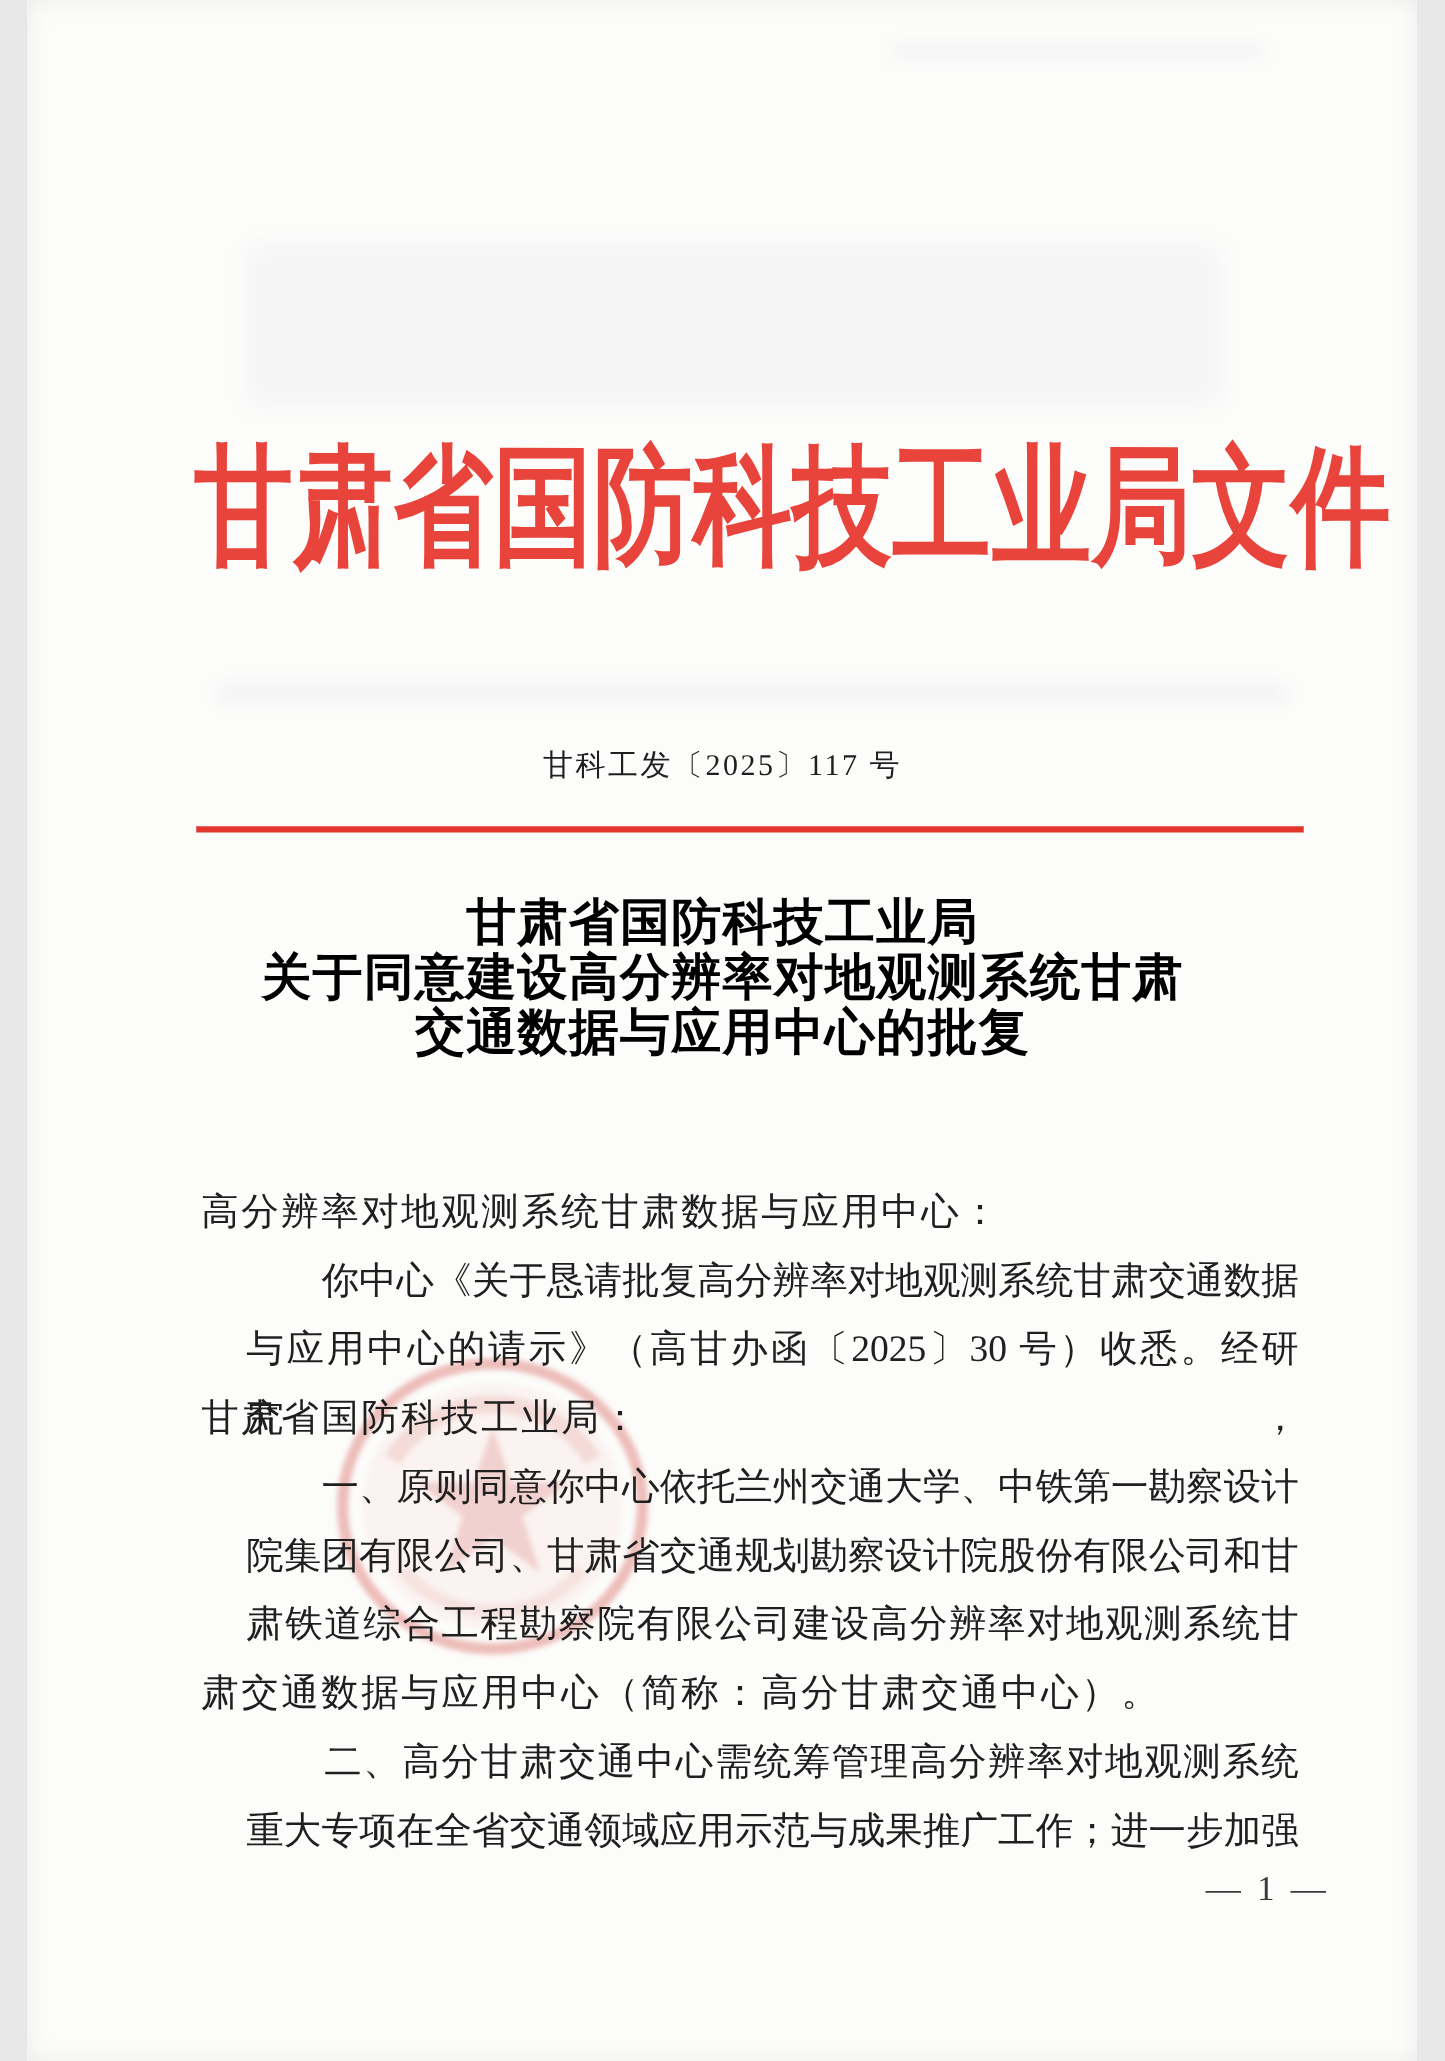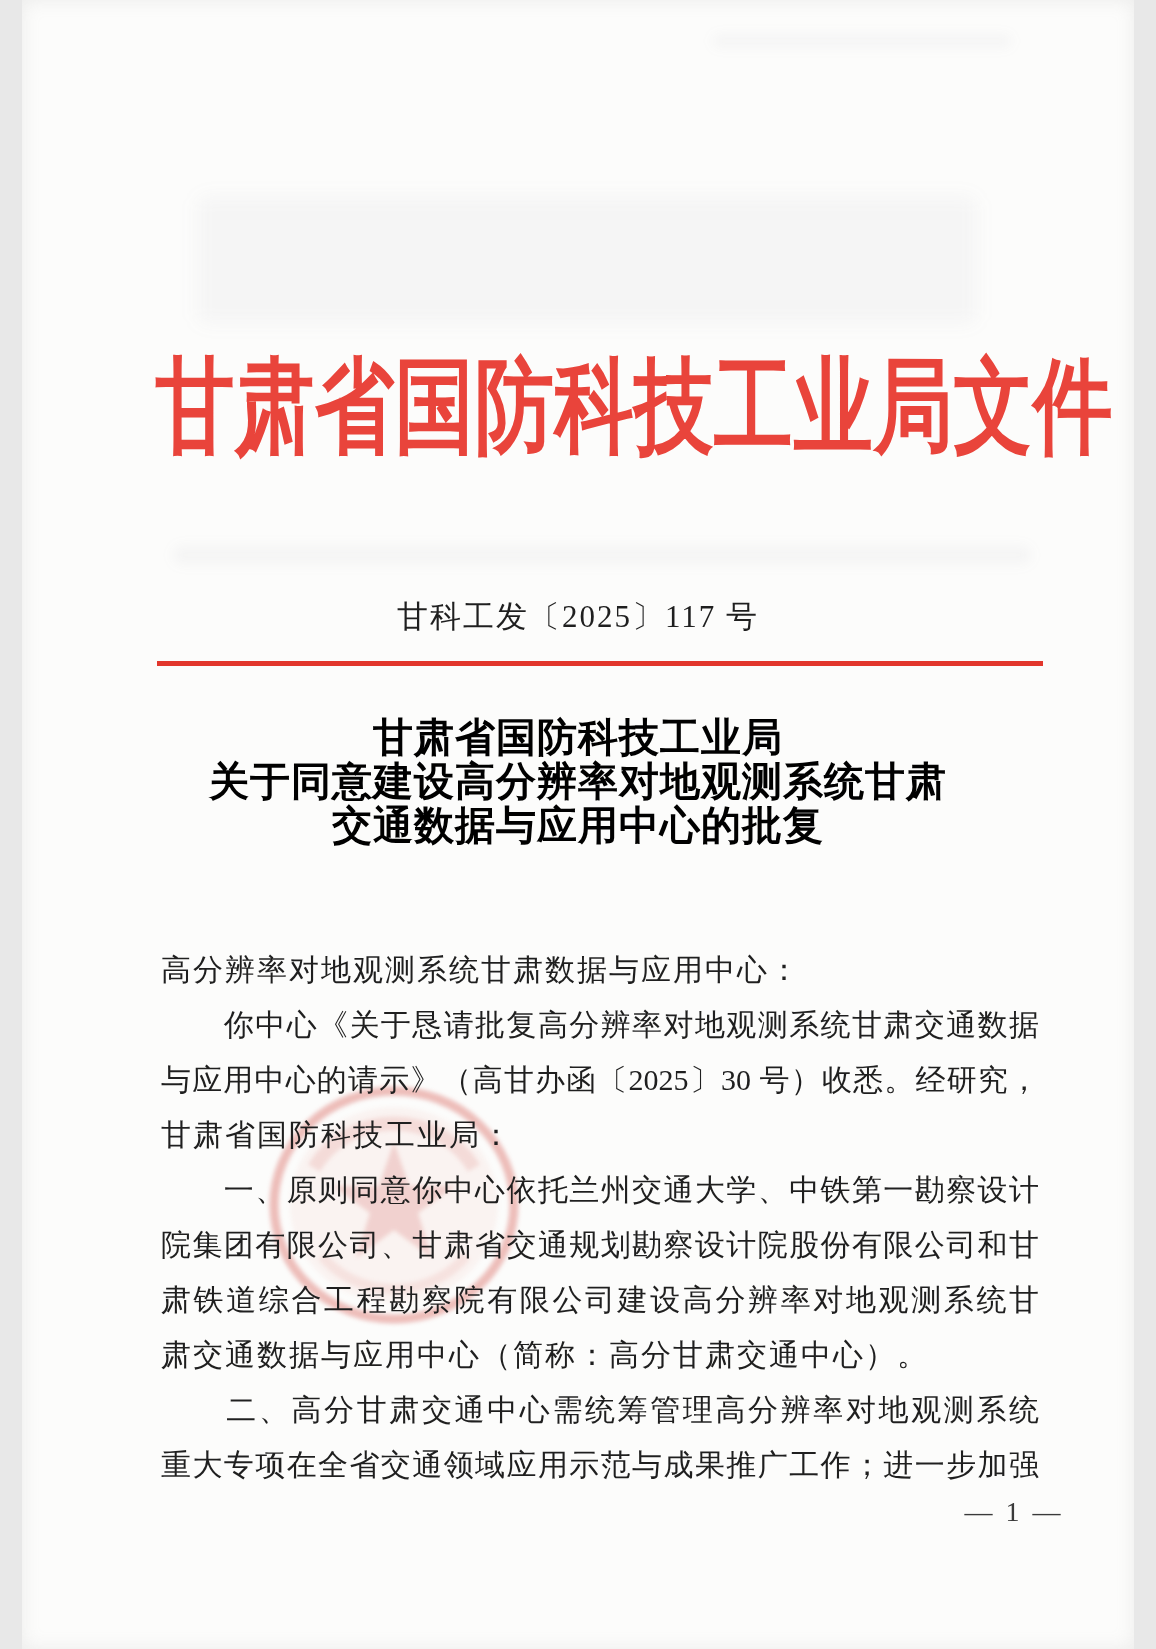--- a/index.html
+++ b/index.html
@@ -26,41 +26,41 @@
     text-align:center; white-space:nowrap;
     font-size:104px; font-weight:700; line-height:1.1;
     color:#e9443b;
     transform:scaleX(0.76); transform-origin:50% 50%;
     letter-spacing:1px;
   }
 
   .doc-number {
     position:absolute; top:596px; left:0; width:100%;
     text-align:center;
-    font-size:31px; letter-spacing:2px; color:#1f1f1f;
+    font-size:24px; letter-spacing:2px; color:#1f1f1f;
   }
 
   .red-rule {
     position:absolute; top:661px; left:135px;
     width:886px; height:5px; background:#e2362c;
   }
 
   .doc-title {
     position:absolute; top:716px; left:0; width:100%;
     text-align:center; font-weight:700;
     font-size:40px; line-height:44px; color:#000000;
     letter-spacing:1px;
   }
 
   
   .seal { position:absolute; top:1078px; left:240px; width:264px; height:254px; filter:blur(2px); z-index:0; }
 
   .body-block { position:absolute; top:942px; left:139px; width:878px; z-index:1; }
   .bline { height:55px; line-height:55px; font-size:30px; white-space:nowrap; }
-  .bline.j { text-align:justify; text-align-last:justify; white-space:normal; }
+  .bline.j { text-align:justify; text-align-last:justify; white-space:normal;margin-left:36px; }
   .bline.l { text-align:left; letter-spacing:2px; }
 
   .page-number {
     position:absolute; top:1496px; left:912px; width:160px;
     text-align:center; font-size:28px; letter-spacing:3px; color:#3a3a3a;
   }
 </style>
 </head>
 <body>
 

